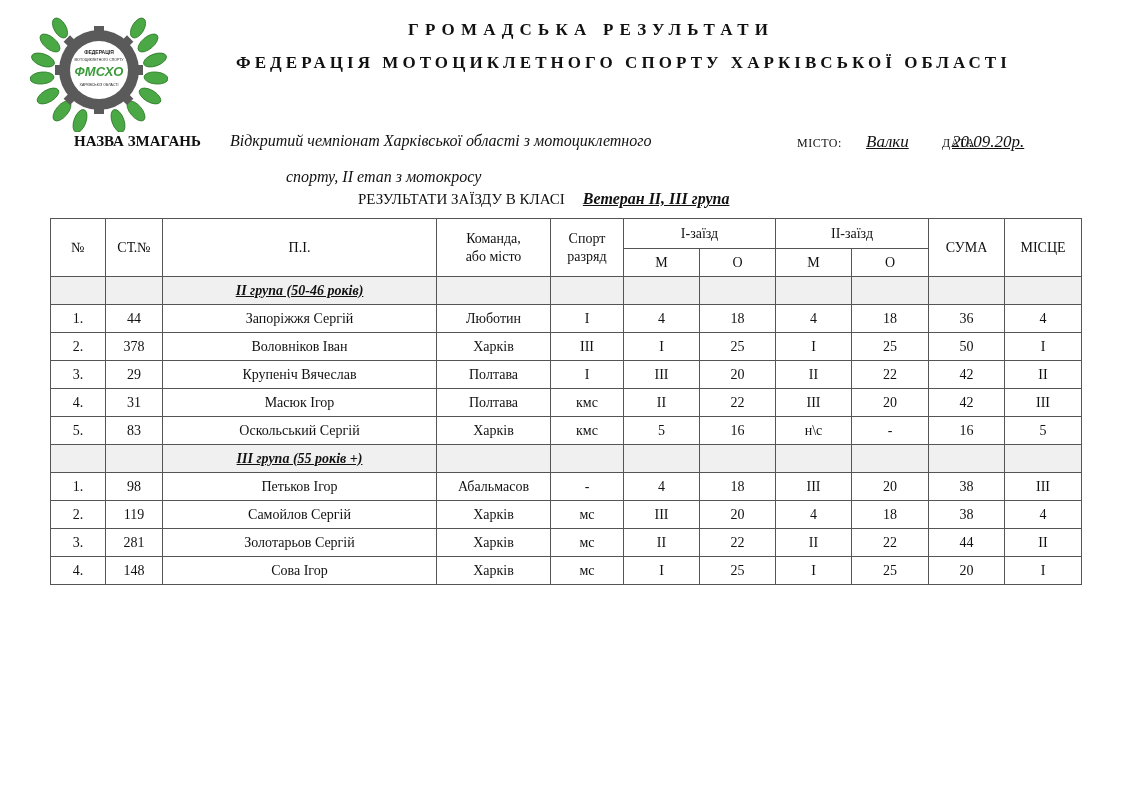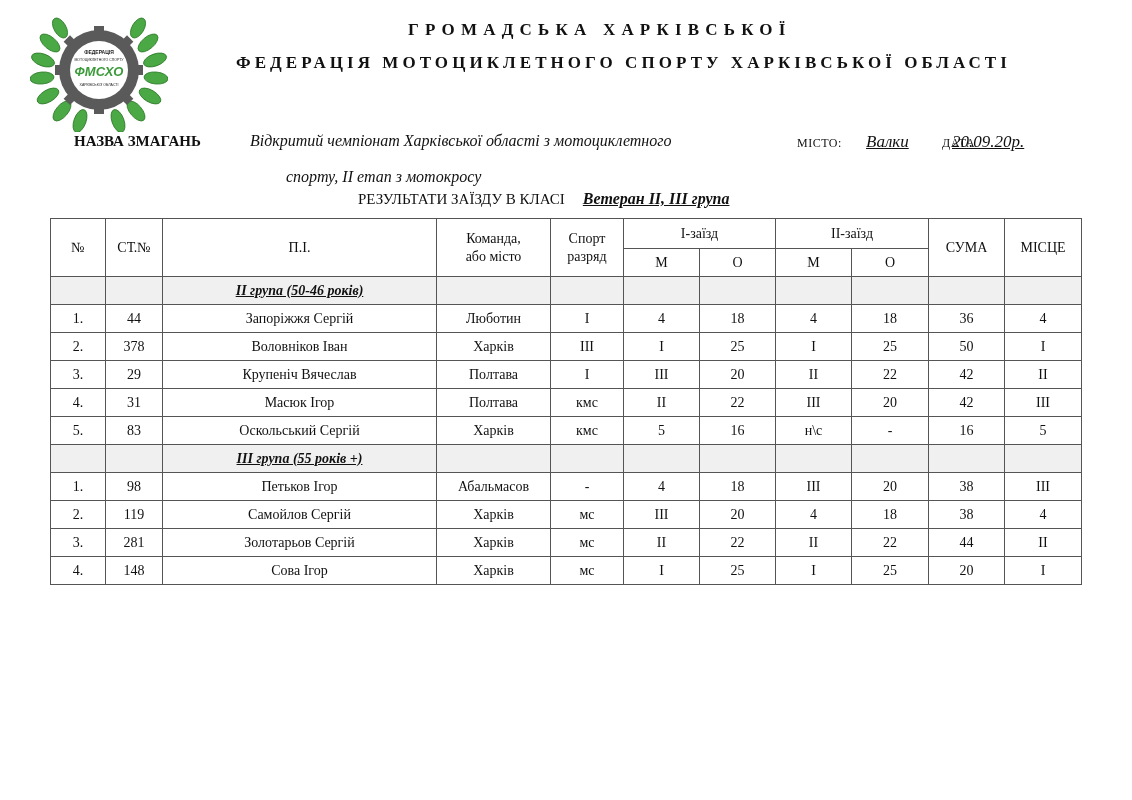--- a/index.html
+++ b/index.html
@@ -2,21 +2,21 @@
 <html><head>
 <meta charset="utf-8">
 <style>
   html, body { margin:0; padding:0; background:#ffffff; }
   body { width:1132px; height:800px; position:relative; overflow:hidden;
          font-family:"Liberation Serif", "DejaVu Serif", serif; color:#111; }
   .logo { position:absolute; left:30px; top:8px; width:138px; height:124px; }
   .org1 { position:absolute; left:408px; top:20px; font-size:17px; font-weight:bold; letter-spacing:6.2px; white-space:nowrap; }
   .org2 { position:absolute; left:236px; top:53px; font-size:17px; font-weight:bold; letter-spacing:4.05px; white-space:nowrap;text-align:right; }
   .comp-label { position:absolute; left:74px; top:133px; font-size:15px; font-weight:bold; white-space:nowrap; }
-  .comp-name1 { position:absolute; left:230px; top:132px; font-size:16px; font-style:italic; white-space:nowrap;margin-left:20px; }
+  .comp-name1 { position:absolute; left:230px; top:132px; font-size:16px; font-style:italic; white-space:nowrap; }
   .comp-name2 { position:absolute; left:286px; top:168px; font-size:16px; font-style:italic; white-space:nowrap; }
   .city-label { position:absolute; left:797px; top:136px; font-size:12px; letter-spacing:0.5px; white-space:nowrap; }
   .city-val { position:absolute; left:866px; top:132px; font-size:17px; font-style:italic; text-decoration:underline; white-space:nowrap; }
   .date-label { position:absolute; left:942px; top:136px; font-size:12px; letter-spacing:0.5px; white-space:nowrap; }
   .date-val { position:absolute; left:952px; top:132px; font-size:17px; font-style:italic; text-decoration:underline; white-space:nowrap; }
   .results-title { position:absolute; left:358px; top:190px; font-size:15px; white-space:nowrap; }
   .class-val { font-size:16px; font-weight:bold; font-style:italic; text-decoration:underline; margin-left:18px; }
 
   table.results { position:absolute; left:50px; top:218px; border-collapse:collapse; table-layout:fixed; width:1031px; font-size:14px; }
   table.results td, table.results th { border:1px solid #555; padding:0; text-align:center; vertical-align:middle; font-weight:normal; }
@@ -65,21 +65,21 @@
       <rect x="93" y="86" width="9" height="9" transform="rotate(45 97 90)"></rect>
     </g>
     <circle cx="69" cy="62" r="29" fill="#ffffff"></circle>
     <text x="69" y="46" font-size="5" text-anchor="middle" font-weight="bold" font-family="Liberation Sans, sans-serif" fill="#222">ФЕДЕРАЦІЯ</text>
     <text x="69" y="53" font-size="3.5" text-anchor="middle" font-family="Liberation Sans, sans-serif" fill="#222">МОТОЦИКЛЕТНОГО СПОРТУ</text>
     <text x="69" y="68" font-size="13" text-anchor="middle" font-weight="bold" font-style="italic" font-family="Liberation Sans, sans-serif" fill="#3a9a3a">ФМСХО</text>
     <text x="69" y="78" font-size="3.5" text-anchor="middle" font-family="Liberation Sans, sans-serif" fill="#222">ХАРКІВСЬКОЇ ОБЛАСТІ</text>
   </svg>
 </div>
 
-<div class="org1">ГРОМАДСЬКА ХАРКІВСЬКОЇ</div>
+<div class="org1">ГРОМАДСЬКА РЕЗУЛЬТАТИ</div>
 <div class="org2">ФЕДЕРАЦІЯ МОТОЦИКЛЕТНОГО СПОРТУ ХАРКІВСЬКОЇ ОБЛАСТІ</div>
 
 <div class="comp-label">НАЗВА ЗМАГАНЬ</div>
 <div class="comp-name1">Відкритий чемпіонат Харківської області з мотоциклетного</div>
 <div class="comp-name2">спорту, ІІ етап з мотокросу</div>
 <div class="city-label">МІСТО:</div>
 <div class="city-val">Валки</div>
 <div class="date-label">ДАТА</div>
 <div class="date-val">20.09.20р.</div>
 

